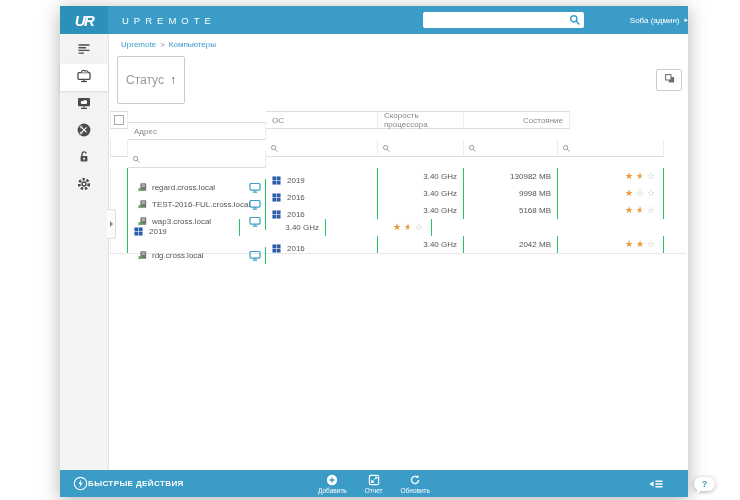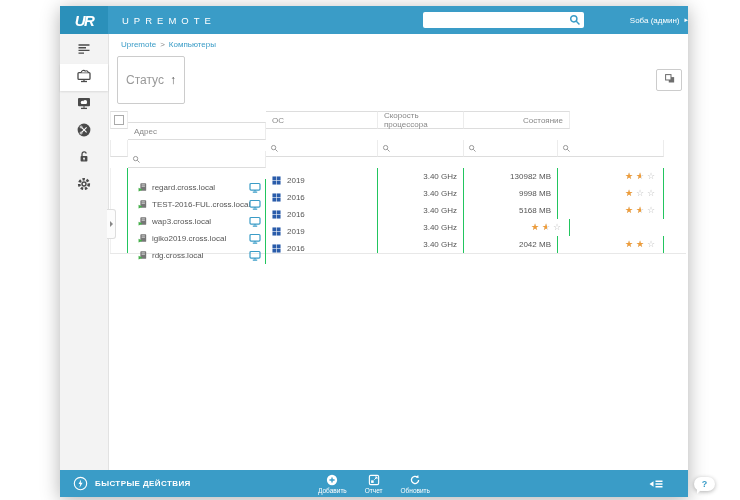--- a/index.html
+++ b/index.html
@@ -72,21 +72,21 @@
   .row .c2{gap:6px;align-items:flex-end;}
   .num{justify-content:flex-end;}
   .starcell{justify-content:flex-end;gap:1px;}
   .star{position:relative;display:inline-block;width:10px;height:11px;font-size:9px;line-height:11px;}
   .star .sb{position:absolute;left:0;top:0;color:#bdbdbd;}
   .star .sf{position:absolute;left:0;top:0;overflow:hidden;color:#ef9c38;white-space:nowrap;}
 
   
   .footer{flex:0 0 auto;height:27px;background:#3a9cc7;display:flex;align-items:center;
           position:relative;color:#fff;}
-  .qa{display:flex;align-items:center;gap:7px;padding-left:13px;font-size:8px;font-weight:bold;
+  .qa{display:flex;align-items:center;padding-left:13px;font-size:8px;font-weight:bold;
       letter-spacing:.4px;cursor:pointer;}
   .fbtns{position:absolute;left:50%;top:0;height:100%;transform:translateX(-50%);
          display:flex;gap:18px;align-items:center;}
   .fbtn{display:flex;flex-direction:column;align-items:center;justify-content:center;gap:1px;
         font-size:6.5px;cursor:pointer;}
   .fright{margin-left:auto;display:flex;align-items:center;padding-right:24px;cursor:pointer;}
   .bubble{position:absolute;left:694px;top:477px;width:21px;height:14px;background:#fff;
           border-radius:7px;box-shadow:0 1px 4px rgba(0,0,0,.3);color:#3a9cc7;font-size:9px;
           font-weight:bold;display:flex;align-items:center;justify-content:center;cursor:pointer;}
   .bubble::after{content:"";position:absolute;left:3px;bottom:-3px;width:0;height:0;
@@ -356,35 +356,20 @@
                   <span class="sf" style="width:50%">★</span>
                 </span>
                 <span class="star">
                   <span class="sb">☆</span>
                   <span class="sf" style="width:0%">★</span>
                 </span>
               </div>
             </div>
             <div class="tr row">
               <div class="td c0"></div>
-              <div class="td c1">
-                <svg width="10" height="11" viewBox="0 0 11 11">
-                  <rect x="2.6" y="0.8" width="6.4" height="8.4" rx="0.8" fill="#777"></rect>
-                  <path d="M4 2.6h3.6M4 4.2h3.6" stroke="#e8e8e8" stroke-width="0.8"></path>
-                  <polygon points="0.6,5.8 0.6,10 5,7.9" fill="#44b04a"></polygon>
-                </svg>
-                <span class="atext">igiko2019.cross.local</span>
-                <span class="mon">
-                  <svg width="12" height="11" viewBox="0 0 12 11">
-                    <rect x="1" y="1" width="10" height="6.6" rx="1" fill="none" stroke="#3a9cc7" stroke-width="1.2"></rect>
-                    <line x1="6" y1="7.6" x2="6" y2="9" stroke="#3a9cc7" stroke-width="1.2"></line>
-                    <line x1="3.8" y1="9.6" x2="8.2" y2="9.6" stroke="#3a9cc7" stroke-width="1.2"></line>
-                  </svg>
-                </span>
-              </div>
               <div class="td c2">
                 <svg width="9" height="9" viewBox="0 0 10 10">
                   <rect x="0.5" y="0.5" width="4.2" height="4.2" fill="#2a5caa"></rect>
                   <rect x="5.3" y="0.5" width="4.2" height="4.2" fill="#2a5caa"></rect>
                   <rect x="0.5" y="5.3" width="4.2" height="4.2" fill="#2a5caa"></rect>
                   <rect x="5.3" y="5.3" width="4.2" height="4.2" fill="#2a5caa"></rect>
                 </svg>
                 <span>2019</span>
               </div>
               <div class="td c3 num">3.40 GHz</div>

